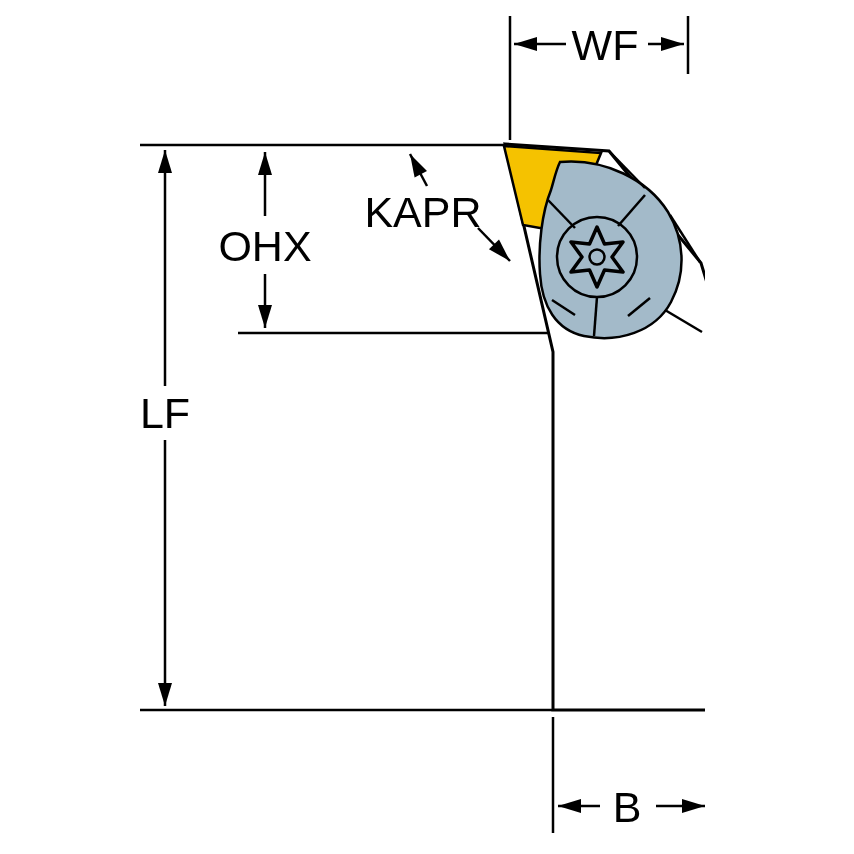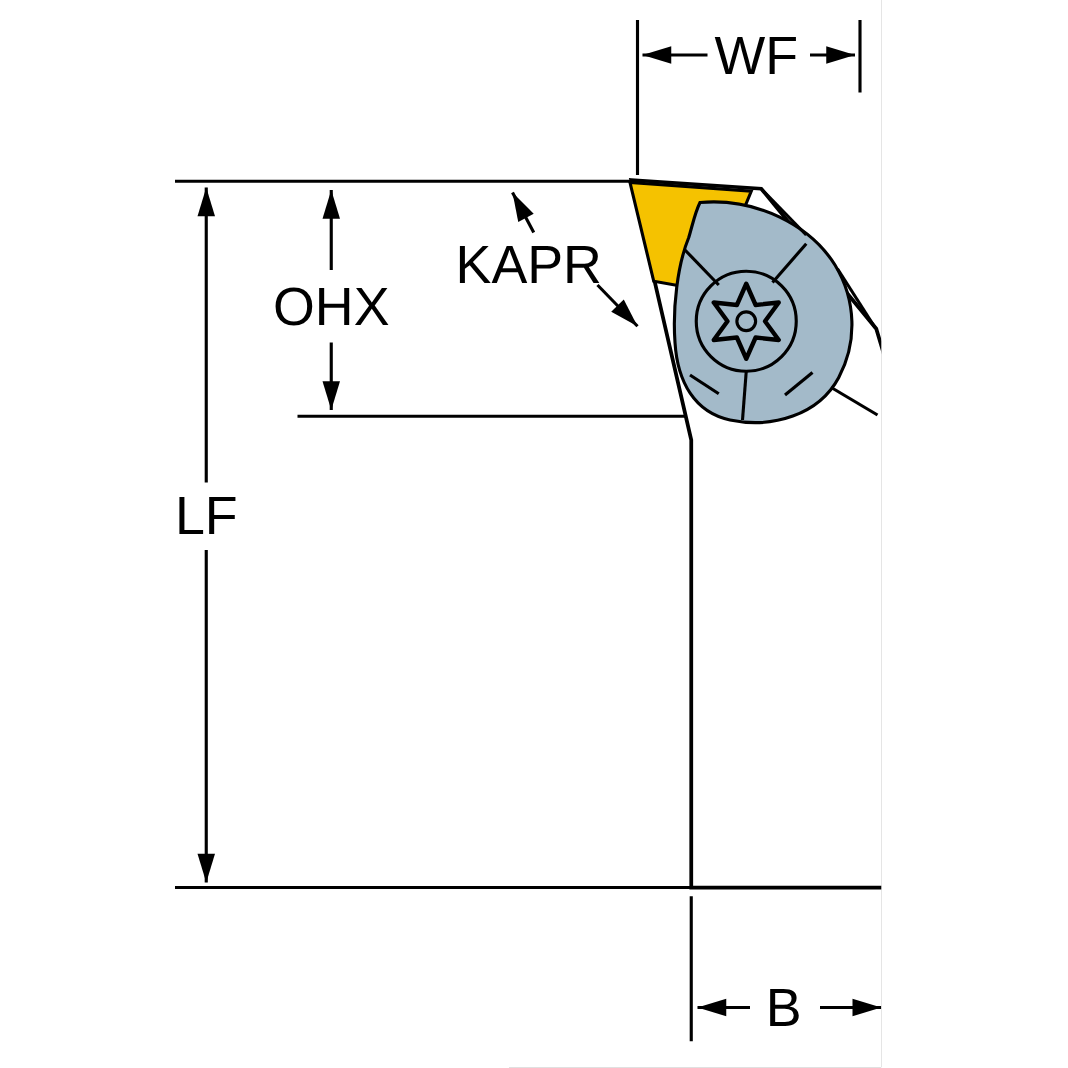--- a/index.html
+++ b/index.html
@@ -4,21 +4,21 @@
 <style>
   html, body {
     margin: 0;
     padding: 0;
     background: #ffffff;
   }
   .canvas {
     position: relative;
     width: 705px;
     height: 854px;
-    background: #737373;
+    background: #14b8a6;
     overflow: hidden;
   }
   svg { display: block; }
   .dim-label {
     font-family: "Liberation Sans", sans-serif;
     font-size: 43px;
     fill: #000000;
   }
   .outline   { stroke: #000000; stroke-width: 3;   fill: none; }
   .detail    { stroke: #000000; stroke-width: 2.5; fill: none; }

